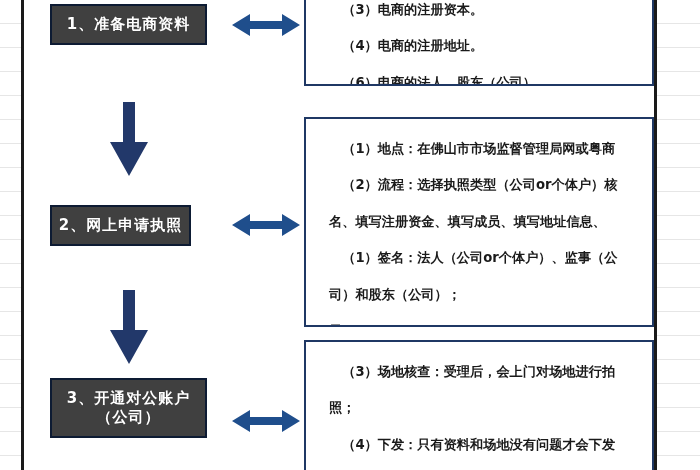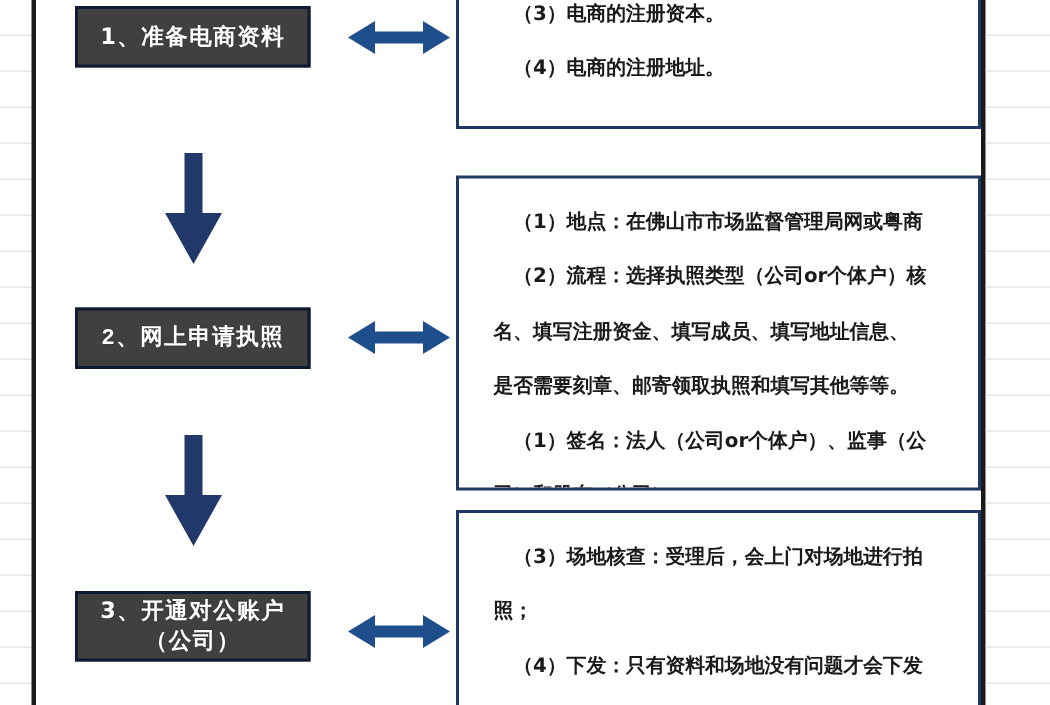--- a/index.html
+++ b/index.html
@@ -33,22 +33,22 @@
     font-weight:bold;
     display:flex;align-items:center;justify-content:center;
     flex-direction:column;
     letter-spacing:1px;
     text-shadow:0 0 1px rgba(0,0,0,.4);
     line-height:1.28;
   }
   .step-box .ln{display:block;white-space:nowrap;}
 
   #step1{left:26px;top:4px;width:157px;height:41px;font-size:15px;}
-  #step2{left:26px;top:205px;width:157px;height:41px;font-size:15px;font-family:Liberation Mono, monospace;}
-  #step3{left:26px;top:394px;width:157px;height:47px;font-size:15px;}
+  #step2{left:26px;top:205px;width:141px;height:41px;font-size:15px;}
+  #step3{left:26px;top:378px;width:157px;height:60px;font-size:15px;}
 
   
   .down-arrow{position:absolute;width:58px;height:80px;}
   #arrowA{left:76px;top:100px;}
   #arrowB{left:76px;top:288px;}
 
   
   .lr-arrow{position:absolute;width:72px;height:28px;}
   #lr1{left:206px;top:11px;}
   #lr2{left:206px;top:211px;}
@@ -155,27 +155,27 @@
   <svg class="lr-arrow" id="lr2" viewBox="0 0 72 28">
     <path d="M2 14 L20 3 v7 h32 v-7 L70 14 L52 25 v-7 H20 v7 z" fill="#1F4E8C"></path>
   </svg>
   <svg class="lr-arrow" id="lr3" viewBox="0 0 72 28">
     <path d="M2 14 L20 3 v7 h32 v-7 L70 14 L52 25 v-7 H20 v7 z" fill="#1F4E8C"></path>
   </svg>
 
   <div class="detail-box" id="detail1">
     <p>（3）电商的注册资本。</p>
     <p>（4）电商的注册地址。</p>
+    <p>（6）电商的法人、股东（公司）。</p>
   </div>
 
   <div class="detail-box" id="detail2">
     <p>（1）地点：在佛山市市场监督管理局网或粤商</p>
     <p>（2）流程：选择执照类型（公司or个体户）核</p>
     <p class="cont">名、填写注册资金、填写成员、填写地址信息、</p>
-    <p class="cont">是否需要刻章、邮寄领取执照和填写其他等等。</p>
     <p>（1）签名：法人（公司or个体户）、监事（公</p>
     <p class="cont">司）和股东（公司）；</p>
     <p class="cont">果。</p>
   </div>
 
   <div class="detail-box" id="detail3">
     <p>（3）场地核查：受理后，会上门对场地进行拍</p>
     <p class="cont">照；</p>
     <p>（4）下发：只有资料和场地没有问题才会下发</p>
   </div>

